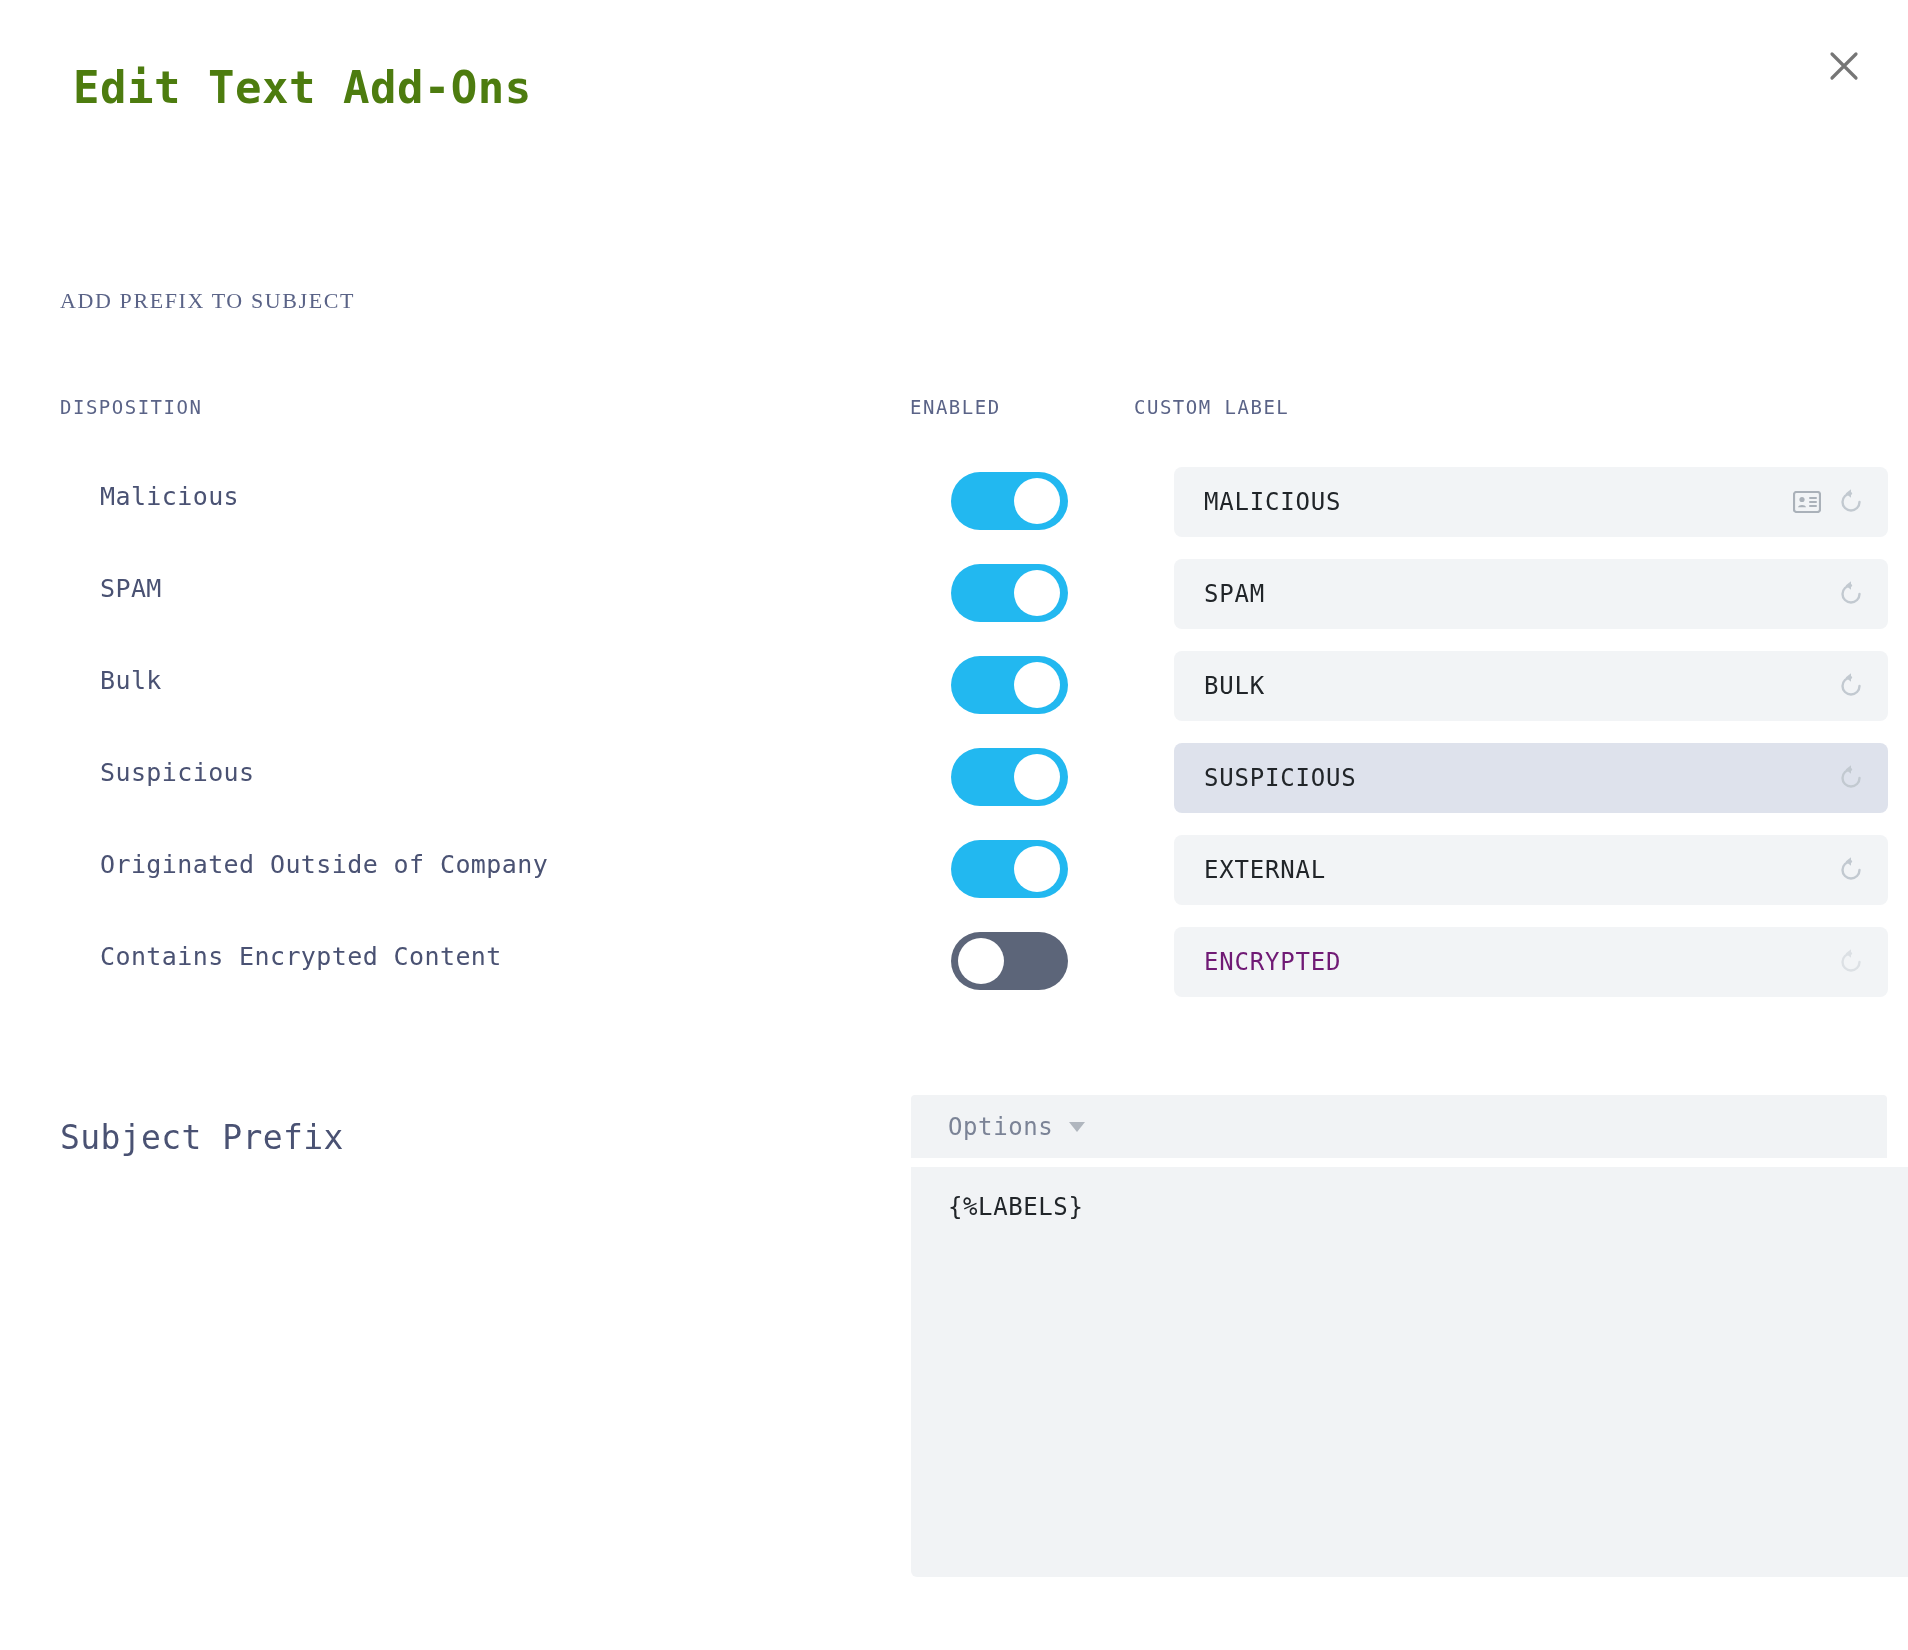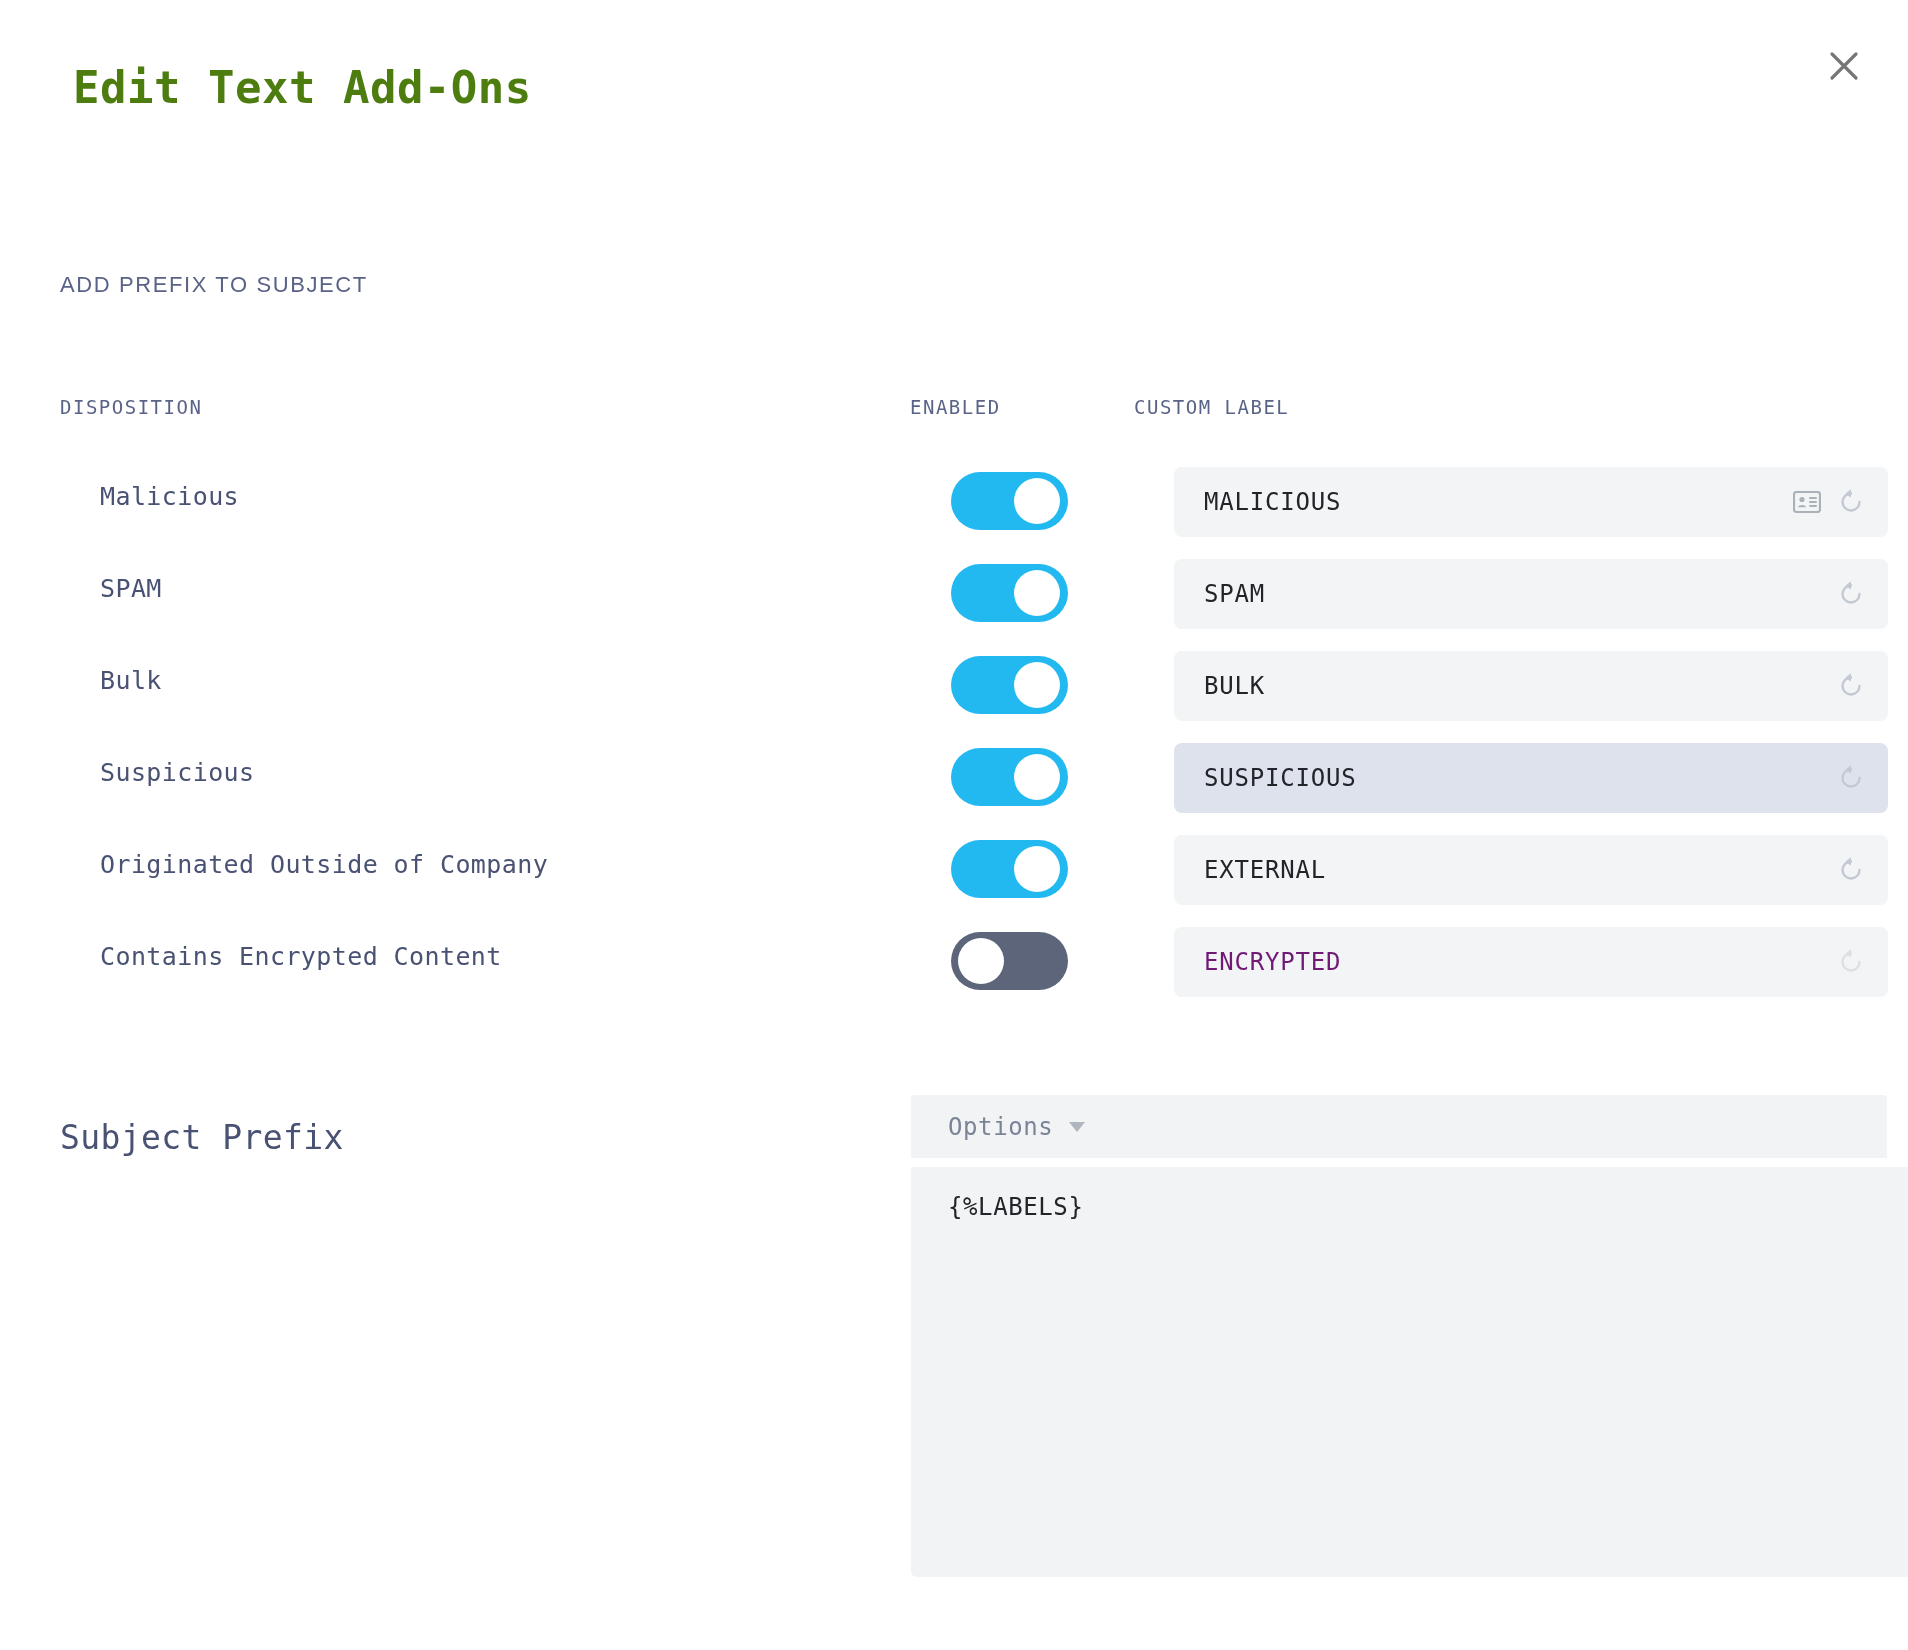--- a/index.html
+++ b/index.html
@@ -47,25 +47,25 @@
     align-items: center;
     justify-content: center;
     cursor: pointer;
   }
   .close-button svg { display:block; }
 
   
   .section-title {
     position: absolute;
     left: 60px;
-    top: 272px;
+    top: 288px;
     font-size: 22px;
     letter-spacing: 1.6px;
     color: #5a6387;
-    font-family: Liberation Sans, sans-serif;
+    font-family: Liberation Serif, serif;
     white-space: nowrap;
   }
 
   
   .col-head {
     position: absolute;
     font-size: 19px;
     letter-spacing: 1.5px;
     color: #5a6387;
     white-space: nowrap;

